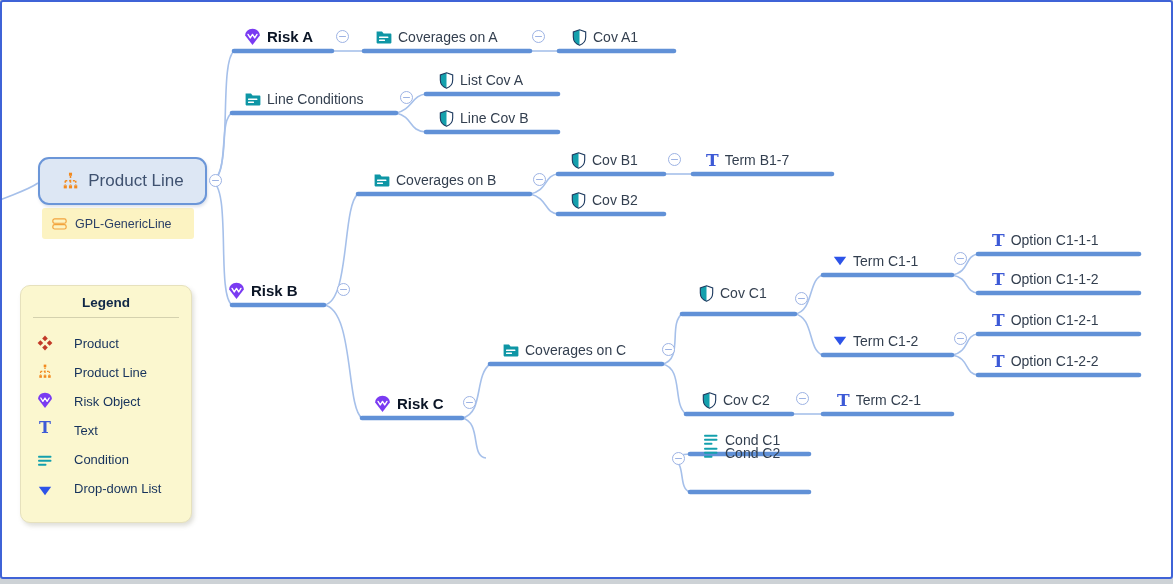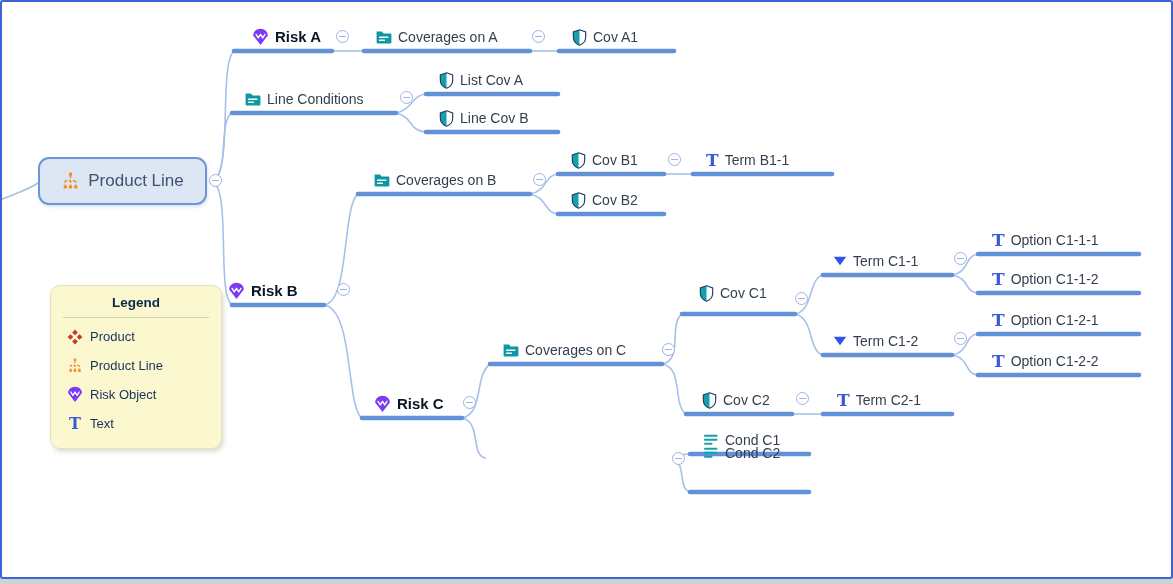--- a/index.html
+++ b/index.html
@@ -44,27 +44,27 @@
   }
   .minus{
     position:absolute;width:13px;height:13px;background:#fff;z-index:3;
     border:1.4px solid #9db3e4;border-radius:50%;box-sizing:border-box;cursor:pointer;
   }
   .minus::after{
     content:"";position:absolute;left:2px;right:2px;top:50%;height:1.4px;
     margin-top:-0.7px;background:#9db3e4;border-radius:1px;
   }
   .legend{
-    position:absolute;left:48px;top:283px;width:170px;z-index:2;
+    position:absolute;left:18px;top:283px;width:170px;z-index:2;
     background:#fbf7cf;border:1px solid #e6e1bd;border-radius:10px;
-    box-shadow:2px 3px 4px rgba(150,150,130,0.3);padding:9px 0 10px 0;
+    box-shadow:2px 3px 4px rgba(150,150,130,0.3);padding:9px 0 26px 0;
   }
   .legend-title{text-align:center;font-weight:bold;font-size:13.5px;color:#0f2747;}
   .legend-div{height:1px;background:#d4d1ae;margin:7px 12px 4px 12px;}
-  .legend-row{display:flex;align-items:center;gap:6px;height:29px;padding-left:15px;}
+  .legend-row{display:flex;align-items:flex-end;gap:20px;height:29px;padding-left:15px;}
   .legend-row .lg-ic{width:18px;display:flex;justify-content:center;}
   .legend-row .lg-lbl{font-size:13px;color:#16325c;}
   .legend .t-icon{font-size:16px;}
 </style>
 </head>
 <body>
 
 <svg width="0" height="0" style="position:absolute">
   <defs>
     <symbol id="i-shield" viewBox="0 0 16 18">
@@ -167,22 +167,28 @@
         <path d="M688 490 H807"></path>
     </g>
   </svg>
 
   <div class="root-node">
     <svg class="ic" width="19" height="19">
         <use href="#i-prodline"></use>
       </svg>
     <span class="lbl">Product Line</span>
   </div>
-
-  <div class="node bold" style="left:250px;top:24px">
+  <div class="tag">
+    <svg class="ic" width="15" height="12">
+        <use href="#i-tag"></use>
+      </svg>
+    <span>GPL-GenericLine</span>
+  </div>
+
+  <div class="node bold" style="left:242px;top:24px">
     <svg class="ic" width="17" height="18">
         <use href="#i-risk"></use>
       </svg>
     <span class="lbl">Risk A</span>
   </div>
   <div class="node" style="left:374px;top:24px">
     <svg class="ic" width="16" height="14">
         <use href="#i-folder"></use>
       </svg>
     <span class="lbl">Coverages on A</span>
@@ -226,21 +232,21 @@
     <span class="lbl">Coverages on B</span>
   </div>
   <div class="node" style="left:569px;top:147px">
     <svg class="ic" width="15" height="17">
         <use href="#i-shield"></use>
       </svg>
     <span class="lbl">Cov B1</span>
   </div>
   <div class="node" style="left:704px;top:147px">
     <span class="t-icon">T</span>
-    <span class="lbl">Term B1-1</span>
+    <span class="lbl">Term B1-7</span>
   </div>
   <div class="node" style="left:569px;top:187px">
     <svg class="ic" width="15" height="17">
         <use href="#i-shield"></use>
       </svg>
     <span class="lbl">Cov B2</span>
   </div>
 
   <div class="node bold" style="left:372px;top:391px">
     <svg class="ic" width="17" height="18">
@@ -351,15 +357,31 @@
           <svg class="ic" width="16" height="17">
             <use href="#i-risk"></use>
           </svg>
         </span>
       <span class="lg-lbl">Risk Object</span>
     </div>
     <div class="legend-row">
       <span class="lg-ic t-icon">T</span>
       <span class="lg-lbl">Text</span>
     </div>
+    <div class="legend-row">
+      <span class="lg-ic">
+          <svg class="ic" width="16" height="12">
+            <use href="#i-cond"></use>
+          </svg>
+        </span>
+      <span class="lg-lbl">Condition</span>
+    </div>
+    <div class="legend-row">
+      <span class="lg-ic">
+          <svg class="ic" width="14" height="10">
+            <use href="#i-drop"></use>
+          </svg>
+        </span>
+      <span class="lg-lbl">Drop-down List</span>
+    </div>
   </div>
 
 </div>
 
 </body></html>

